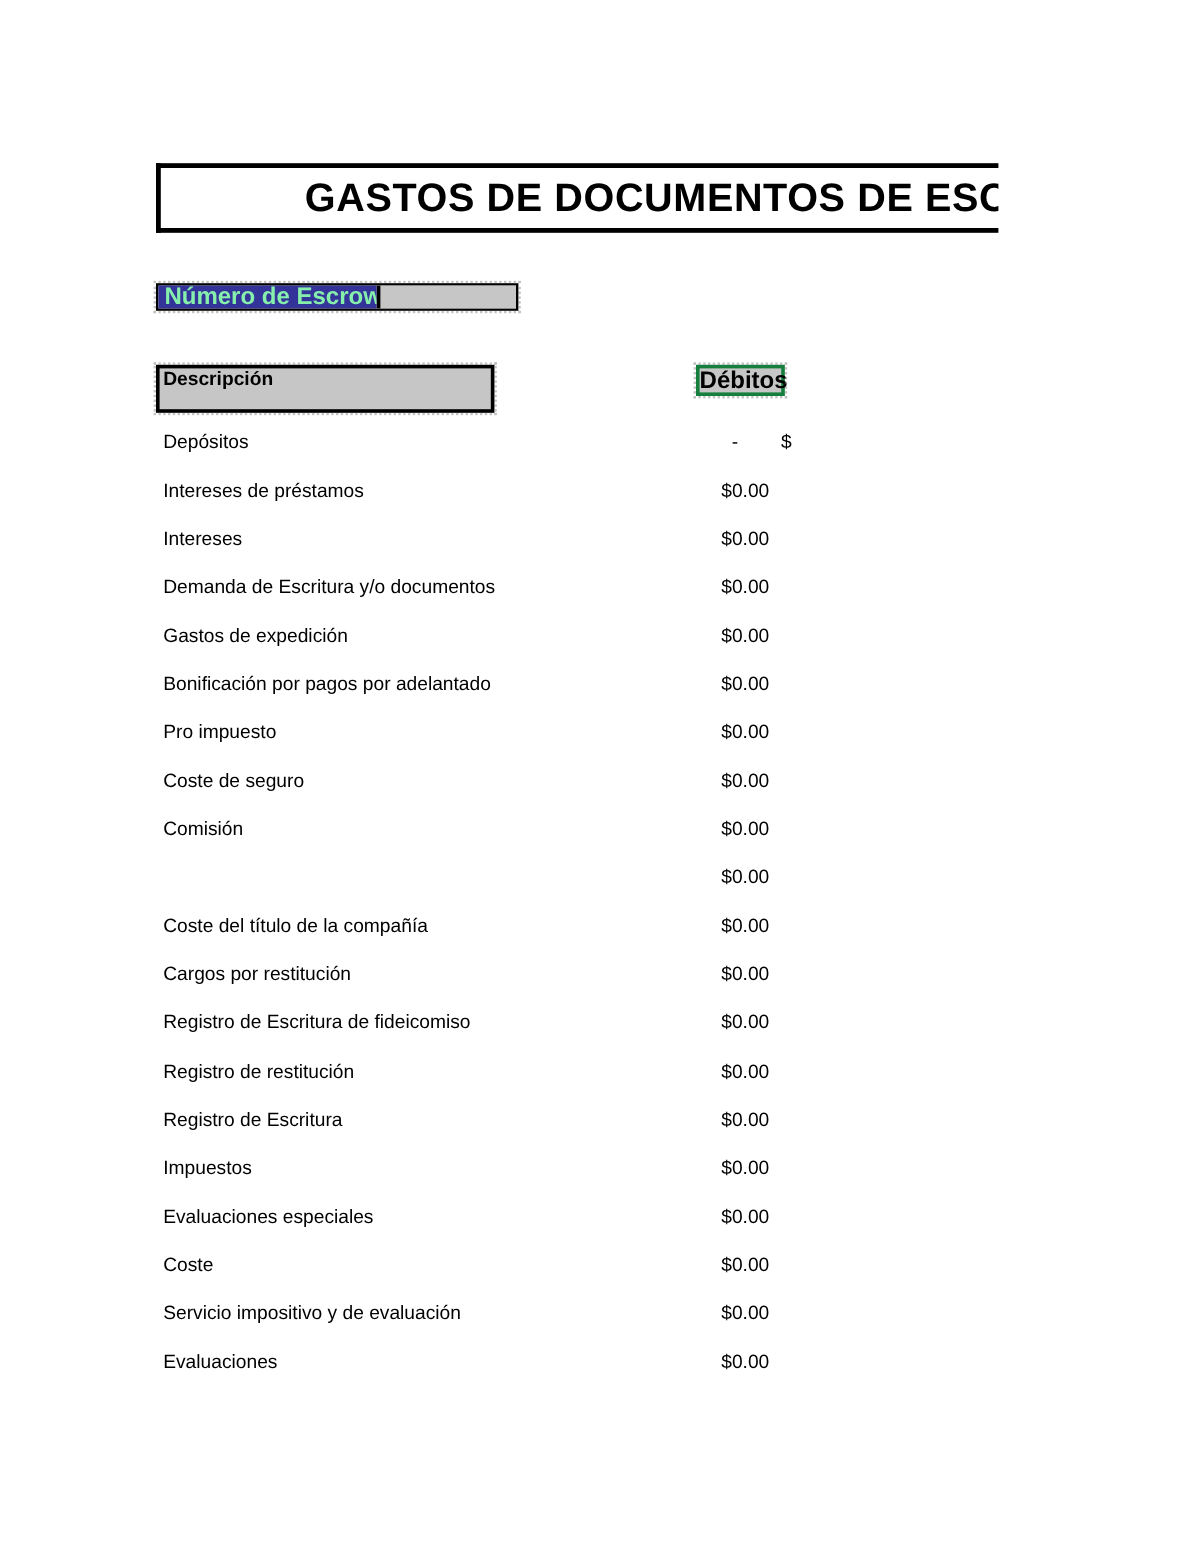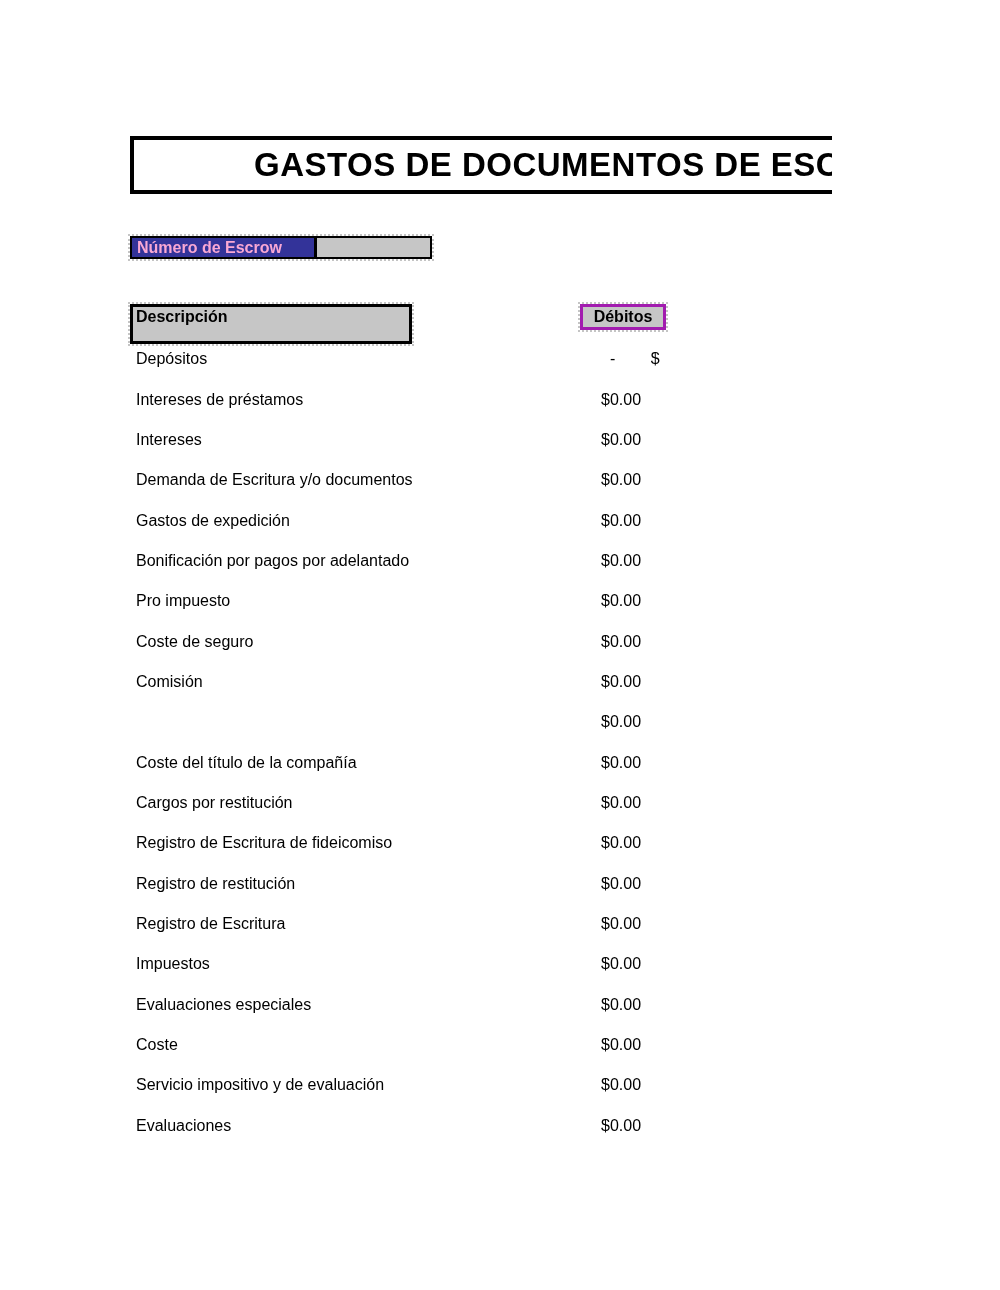--- a/index.html
+++ b/index.html
@@ -50,22 +50,22 @@
     box-sizing: border-box;
     border: 2px solid #000000;
     display: flex;
     outline: 2px dotted rgba(125,125,125,0.45);
     outline-offset: 0px;
   }
   .escrow-label {
     width: 182px;
     box-sizing: border-box;
     background: #333399;
-    color: #f9a8d4;
-    font-size: 16px;
+    color: #86efac;
+    font-size: 20px;
     font-weight: bold;
     line-height: 19px;
     padding-left: 5px;
     white-space: nowrap;
     overflow: hidden;
   }
   .escrow-input {
     flex: 1;
     box-sizing: border-box;
     border-left: 3px solid #000000;
@@ -88,37 +88,37 @@
     font-size: 16px;
     font-weight: bold;
     line-height: 20px;
     padding-left: 3px;
     outline: 2px dotted rgba(125,125,125,0.45);
   }
   .debit-header {
     position: absolute;
     left: 580px;
     top: 304px;
-    width: 86px;
+    width: 74px;
     height: 26px;
     box-sizing: border-box;
-    border: 3px solid #a21caf;
+    border: 3px solid #15803d;
     background: #C6C6C6;
-    font-size: 16px;
+    font-size: 20px;
     font-weight: bold;
     line-height: 20px;
     text-align: center;
     outline: 2px dotted rgba(125,125,125,0.45);
   }
 
   
   .rows {
     position: absolute;
     left: 0;
-    top: 339px;
+    top: 349px;
     width: 1000px;
     text-align: center;
   }
   .row {
     position: relative;
     height: 40.35px;
     display: flex;
     align-items: center;
   }
   .row-label {

